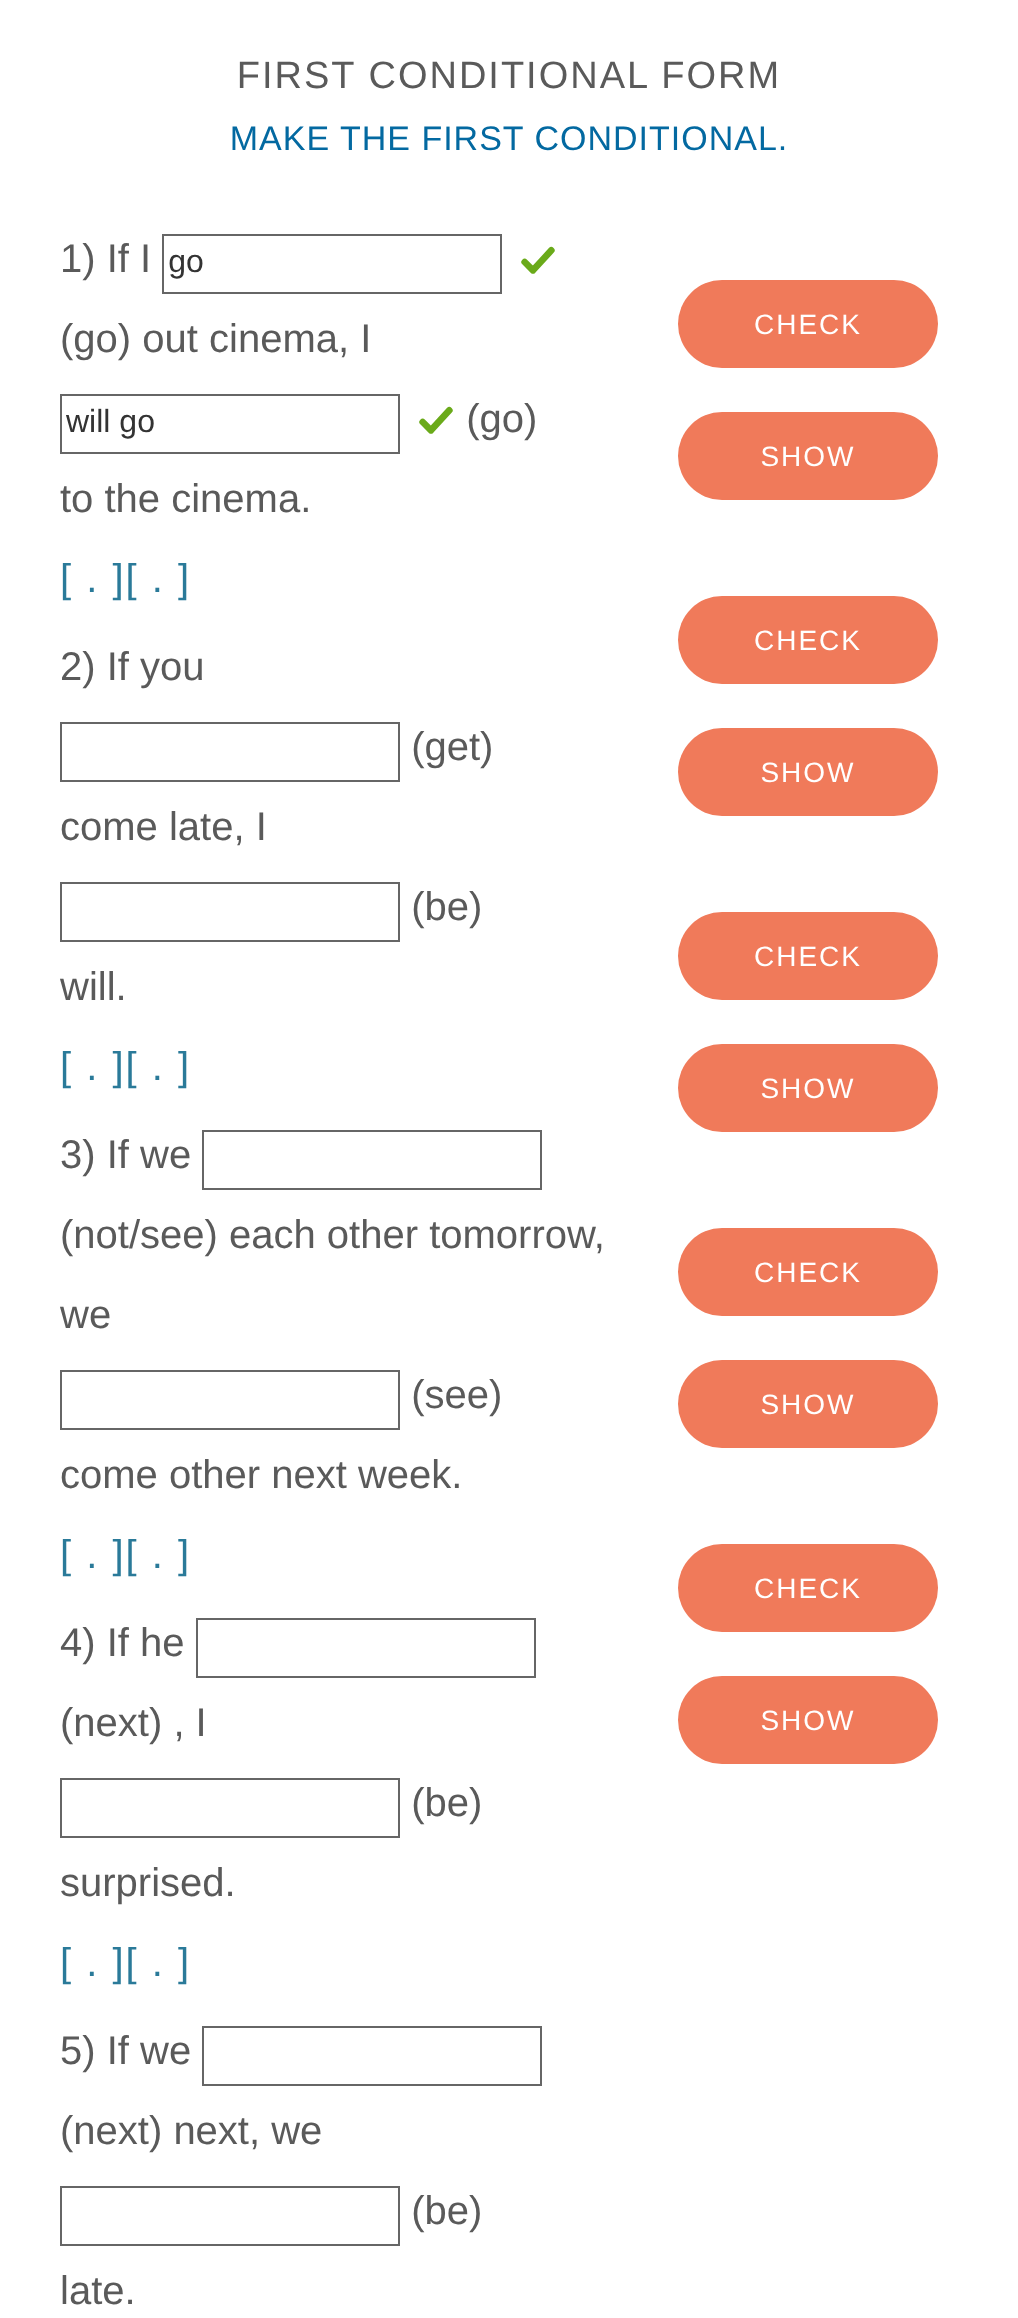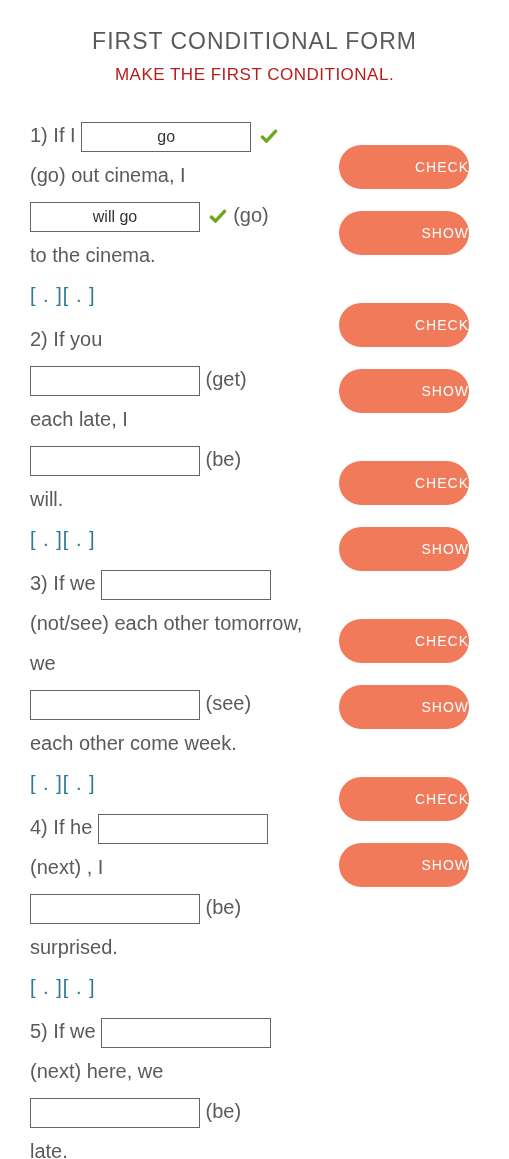--- a/index.html
+++ b/index.html
@@ -7,33 +7,33 @@
   body {
     width: 509px;
     font-family: 'Segoe UI', Arial, sans-serif;
     color: #5a5a5a;
     font-weight: 300;
   }
   .page {
     padding: 20px 30px;
   }
   h1.title {
-    font-size: 23px;
+    font-size: 19px;
     font-weight: 400;
     letter-spacing: 1px;
     text-align: center;
     color: #5a5a5a;
     margin: 8px 0 10px;
   }
   h2.subtitle {
     font-size: 17px;
     font-weight: 400;
     letter-spacing: 0.5px;
     text-align: center;
-    color: #b91c1c;
+    color: #0369a1;
     margin: 0 0 30px;
   }
   .content {
     display: flex;
     flex-direction: row;
     align-items: flex-start;
   }
   .questions {
     flex: 1;
     padding-right: 10px;
@@ -48,39 +48,38 @@
     background: #f07a5a;
     color: #fff;
     border: none;
     border-radius: 28px;
     padding: 14px 0;
     font-size: 14px;
     letter-spacing: 1px;
     margin-bottom: 22px;
     cursor: pointer;
     width: 130px;
-    text-align: right;
+    text-align: center;
   }
   .btn-gap-after { margin-bottom: 48px; } 
   .q {
     font-size: 20px;
     line-height: 2.0;
     color: #5a5a5a;
     margin-bottom: 4px;
   }
   .q input[type=text] {
     border: 1px solid #666;
     height: 30px;
     width: 170px;
     font-size: 16px;
-    padding: 0 12px;
+    padding: 0 2px;
     vertical-align: baseline;
     font-family: inherit;
     color: #333;
-    text-align: center;
   }
   .q input.short { width: 170px; }
   .check-icon {
     display: inline-block;
     vertical-align: middle;
     margin-left: 2px;
   }
   .check-icon svg { display: block; }
   .bracket {
     color: #2a7a99;
@@ -125,21 +124,21 @@
       </div>
 
       <div class="q">
         <span>2)</span>
         <span>If you</span>
         <br>
         <input type="text" class="short" value="" style="">
         
         <span>(get)</span>
         <br>
-        <span>each late, I</span>
+        <span>come late, I</span>
         <br>
         <input type="text" class="short" value="" style="">
         
         <span>(be)</span>
         <br>
         <span>will.</span>
         <br>
         <span class="bracket">[ . ][ . ]</span>
       </div>
 
@@ -149,21 +148,21 @@
         <input type="text" class="short" value="" style="">
         
         <br>
         <span>(not/see)</span>
         <span>each other tomorrow, we</span>
         <br>
         <input type="text" class="short" value="" style="">
         
         <span>(see)</span>
         <br>
-        <span>each other come week.</span>
+        <span>come other next week.</span>
         <br>
         <span class="bracket">[ . ][ . ]</span>
       </div>
 
       <div class="q">
         <span>4)</span>
         <span>If he</span>
         <input type="text" class="short" value="" style="">
         
         <br>
@@ -179,21 +178,21 @@
         <span class="bracket">[ . ][ . ]</span>
       </div>
 
       <div class="q">
         <span>5)</span>
         <span>If we</span>
         <input type="text" class="short" value="" style="">
         
         <br>
         <span>(next)</span>
-        <span>here, we</span>
+        <span>next, we</span>
         <br>
         <input type="text" class="short" value="" style="">
         
         <span>(be)</span>
         <br>
         <span>late.</span>
         <br>
         
       </div>
 

